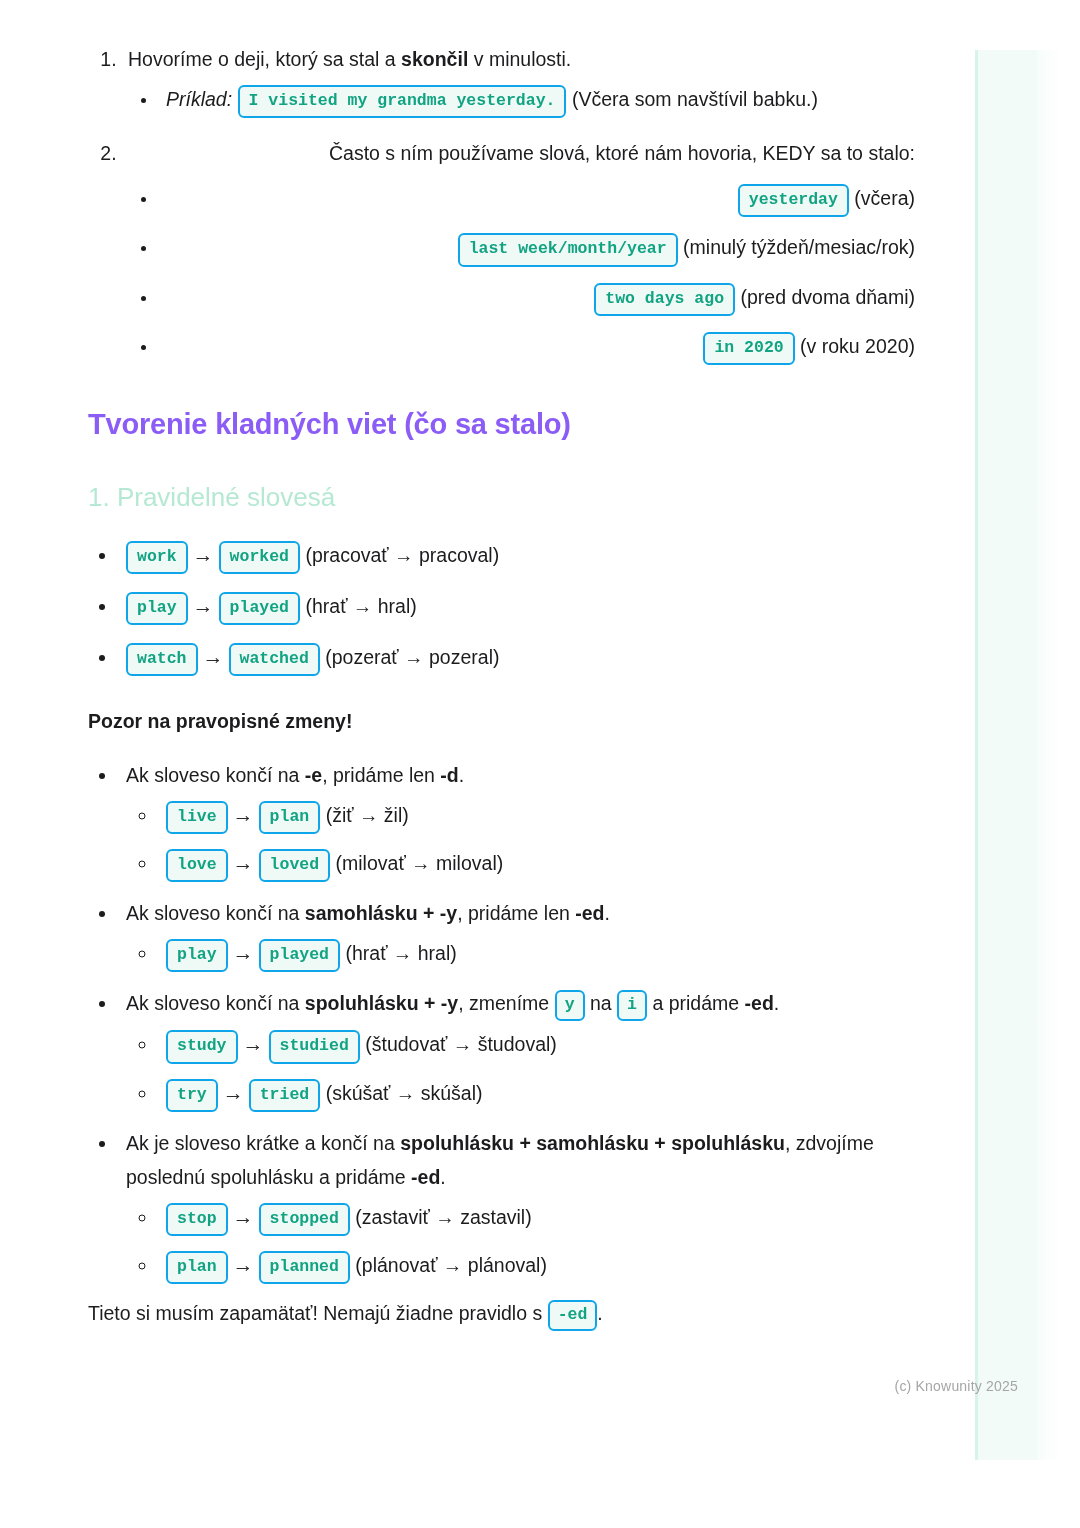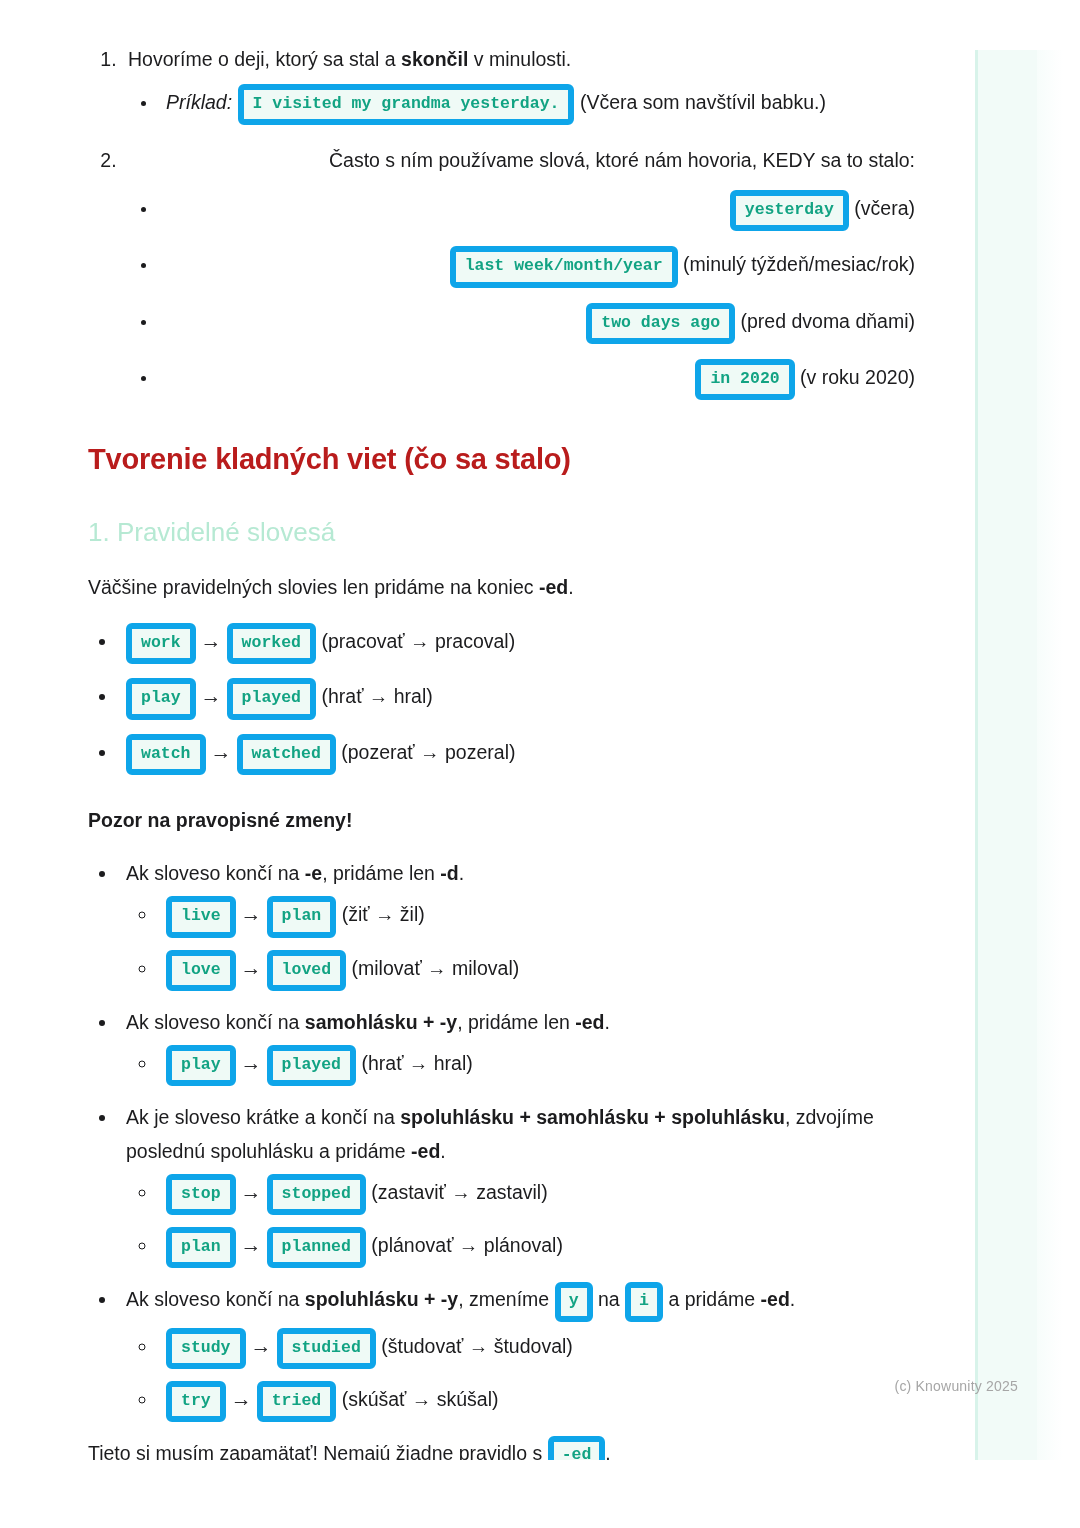--- a/index.html
+++ b/index.html
@@ -57,21 +57,21 @@
     margin: 0 0 10px 0;
     color: #1c1c1e;
   }
   .bold { font-weight: bold; }
   .ital { font-style: italic; }
 
   
   h2.heading {
     font-size: 29px;
     font-weight: bold;
-    color: #b91c1c;
+    color: #8b5cf6;
     margin: 42px 0 26px 0;
     line-height: 1.2;
     letter-spacing: -0.2px;
   }
   h3.subheading {
     font-size: 26px;
     font-weight: normal;
     color: #b6e9d3;
     margin: 40px 0 24px 0;
     line-height: 1.2;
@@ -125,21 +125,21 @@
   }
   .rule-block { margin-bottom: 22px; }
 
   
   code.chip {
     font-family: "Liberation Mono", "DejaVu Sans Mono", monospace;
     font-size: 16.5px;
     font-weight: bold;
     color: #12a383;
     background: #effaf6;
-    border: 6px solid #0ea5e9;
+    border: 2px solid #0ea5e9;
     border-radius: 6px;
     padding: 4px 9px 5px 9px;
     white-space: nowrap;
     display: inline-block;
     vertical-align: 1px;
     line-height: 1.22;
   }
   code.chip.tiny { padding: 3px 8px 4px 8px; }
 
   .arrow {
@@ -207,23 +207,20 @@
           </li>
         </ul>
       </li>
     </ol>
 
     <h2 class="heading">Tvorenie kladných viet (čo sa stalo)</h2>
 
 
     <h3 class="subheading">1. Pravidelné slovesá</h3>
 
-    <p class="para">
-      <span>Väčšine pravidelných slovies len pridáme na koniec </span><span class="bold">-ed</span><span>.</span>
-    </p>
 
     <ul class="topbullets" style="margin-top:20px;">
       <li>
         <code class="chip">work</code><span class="arrow">→</span><code class="chip">worked</code>
         <span>(pracovať → pracoval)</span>
       </li>
       <li>
         <code class="chip">play</code><span class="arrow">→</span><code class="chip">played</code>
         <span>(hrať → hral)</span>
       </li>
@@ -258,45 +255,45 @@
           <li>
             <code class="chip">play</code><span class="arrow">→</span><code class="chip">played</code>
             <span>(hrať → hral)</span>
           </li>
         </ul>
       </li>
     </ul>
 
     <ul class="topbullets rule-block">
       <li>
+        <span>Ak sloveso končí na </span><span class="bold">spoluhlásku + -y</span><span>, zmeníme </span><code class="chip tiny">y</code><span> na </span><code class="chip tiny">i</code><span> a pridáme </span><span class="bold">-ed</span><span>.</span>
+        <ul class="subbullets">
+          <li>
+            <code class="chip">study</code><span class="arrow">→</span><code class="chip">studied</code>
+            <span>(študovať → študoval)</span>
+          </li>
+          <li>
+            <code class="chip">try</code><span class="arrow">→</span><code class="chip">tried</code>
+            <span>(skúšať → skúšal)</span>
+          </li>
+        </ul>
+      </li>
+    </ul>
+
+    <ul class="topbullets rule-block">
+      <li>
         <span>Ak je sloveso krátke a končí na </span><span class="bold">spoluhlásku + samohlásku + spoluhlásku</span><span>, zdvojíme poslednú spoluhlásku a pridáme </span><span class="bold">-ed</span><span>.</span>
         <ul class="subbullets">
           <li>
             <code class="chip">stop</code><span class="arrow">→</span><code class="chip">stopped</code>
             <span>(zastaviť → zastavil)</span>
           </li>
           <li>
             <code class="chip">plan</code><span class="arrow">→</span><code class="chip">planned</code>
             <span>(plánovať → plánoval)</span>
-          </li>
-        </ul>
-      </li>
-    </ul>
-
-    <ul class="topbullets rule-block">
-      <li>
-        <span>Ak sloveso končí na </span><span class="bold">spoluhlásku + -y</span><span>, zmeníme </span><code class="chip tiny">y</code><span> na </span><code class="chip tiny">i</code><span> a pridáme </span><span class="bold">-ed</span><span>.</span>
-        <ul class="subbullets">
-          <li>
-            <code class="chip">study</code><span class="arrow">→</span><code class="chip">studied</code>
-            <span>(študovať → študoval)</span>
-          </li>
-          <li>
-            <code class="chip">try</code><span class="arrow">→</span><code class="chip">tried</code>
-            <span>(skúšať → skúšal)</span>
           </li>
         </ul>
       </li>
     </ul>
 
 
     <p class="para">
       <span>Tieto si musím zapamätať! Nemajú žiadne pravidlo s </span><code class="chip tiny">-ed</code><span>.</span>
     </p>
 

